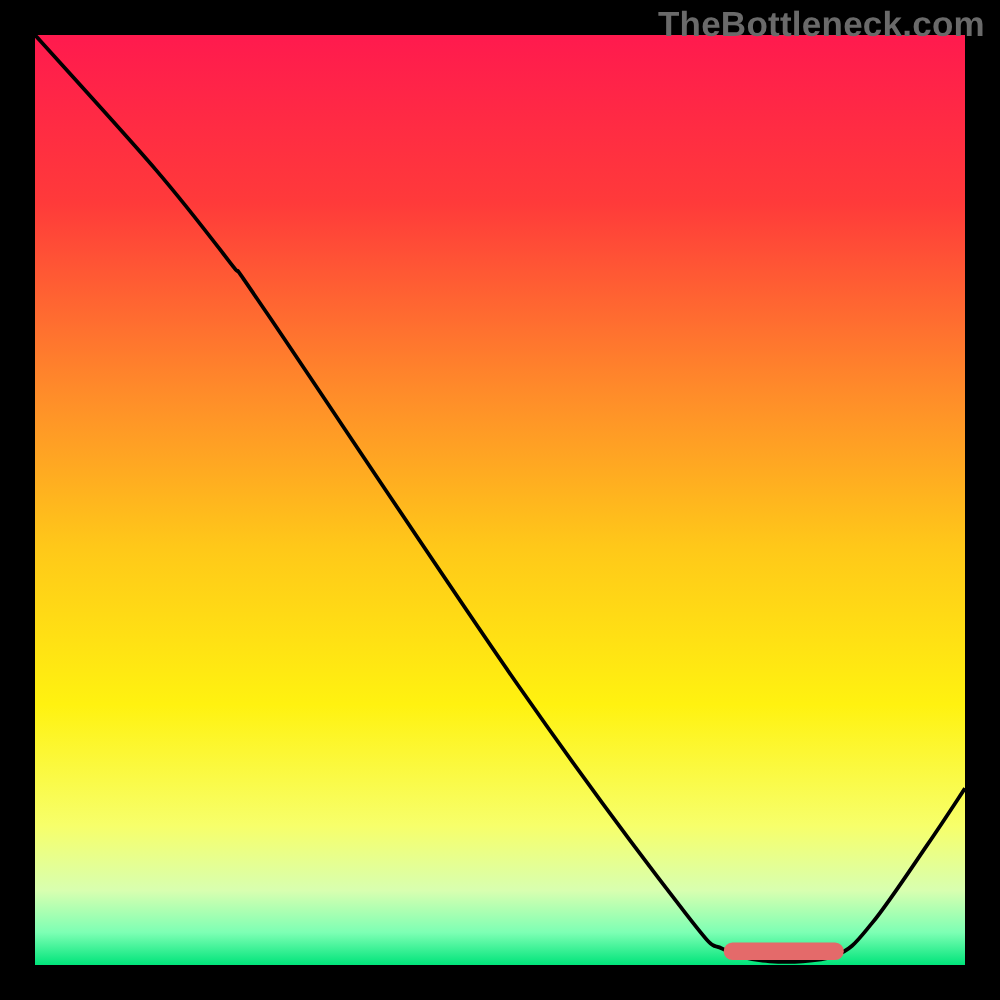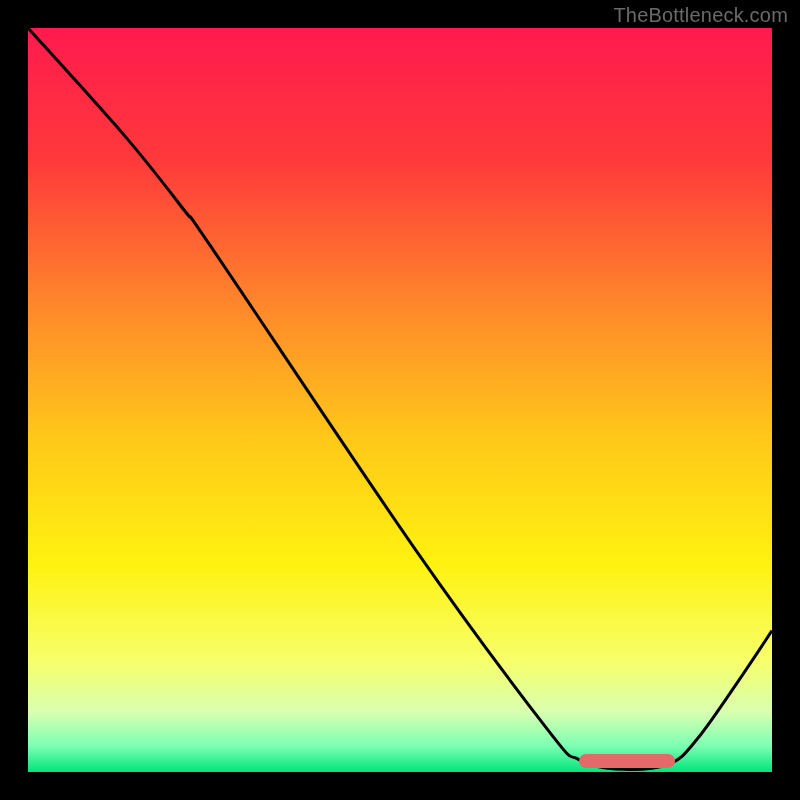--- a/index.html
+++ b/index.html
@@ -9,22 +9,22 @@
     height: 800px;
     background: #000;
     overflow: hidden;
     font-family: Arial, Helvetica, sans-serif;
   }
   .watermark {
     position: absolute;
     top: 4px;
     right: 12px;
     color: #6a6a6a;
-    font-size: 20px;
-    font-weight: 400;
+    font-size: 28px;
+    font-weight: 700;
     letter-spacing: 0.2px;
     z-index: 50;
   }
   .plot {
     position: absolute;
     left: 28px;
     top: 28px;
     width: 744px;
     height: 744px;
   }

